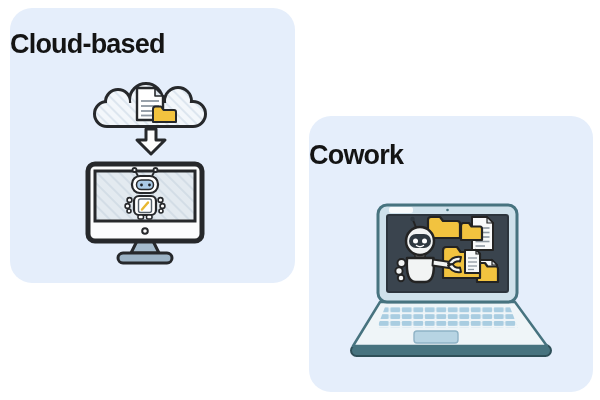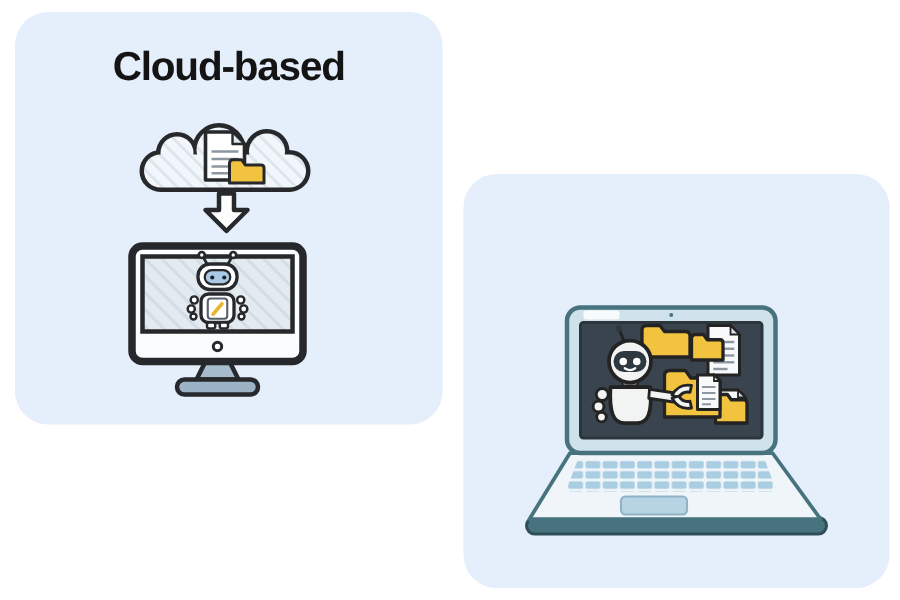--- a/index.html
+++ b/index.html
@@ -1,21 +1,21 @@
 <!DOCTYPE html>
 <html><head>
 <meta charset="utf-8">
 <style>
   html,body{margin:0;padding:0;background:#ffffff;}
   .stage{position:relative;width:600px;height:400px;background:#ffffff;overflow:hidden;
          font-family:"Liberation Sans",sans-serif;}
   .card{position:absolute;background:#e5eefb;border-radius:22px;}
   .card-left{left:10px;top:8px;width:285px;height:275px;}
   .card-right{left:309px;top:116px;width:284px;height:276px;}
-  .card-title{position:absolute;left:0;right:0;margin:0;text-align:center;
+  .card-title{position:absolute;left:0;right:0;margin:0;
               font-size:27px;font-weight:700;color:#141414;letter-spacing:-0.8px;}
   .card-left .card-title{top:21px;}
   .card-right .card-title{top:24px;}
   svg.illus{position:absolute;inset:0;width:100%;height:100%;display:block;}
 </style>
 </head>
 <body>
 
 <div class="stage">
 
@@ -189,15 +189,16 @@
           </g>
 
           <g fill="#f2f4f4" stroke="#232323" stroke-width="1.9" stroke-linejoin="round">
             <path d="M124 143.5 L141 146 L140 152 L123.5 149.5 Z"></path>
             <path d="M139 147.5 Q143.5 139.5 152 141 L151 145.5 Q146 144.5 143.5 149 Z"></path>
             <path d="M139 149.5 Q143.5 157.5 152 156 L151 151.5 Q146 152.5 143.5 148 Z"></path>
           </g>
         </g>
       </g>
     </svg>
+    <h2 class="card-title">Cowork</h2>
   </section>
 
 </div>
 
 </body></html>

